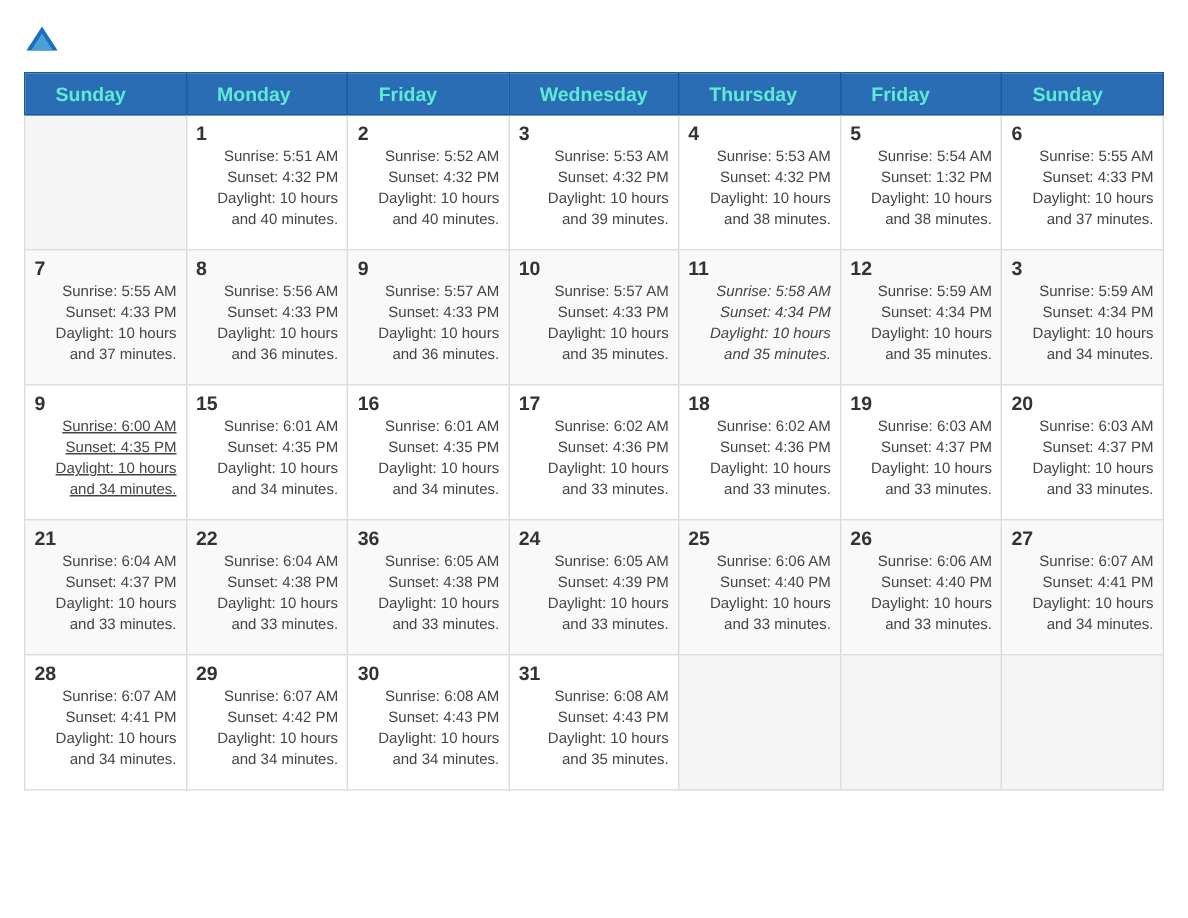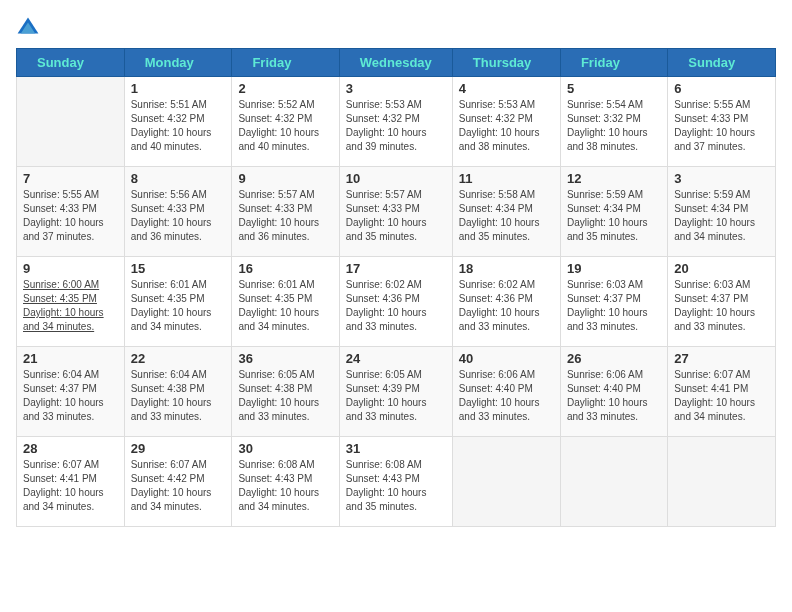--- a/index.html
+++ b/index.html
@@ -74,20 +74,21 @@
     .day-number {
       font-size: 13px;
       font-weight: bold;
       color: #333;
       margin-bottom: 2px;
     }
     .day-info {
       font-size: 10px;
       color: #444;
       line-height: 1.4;
+      text-align: right;
     }
     .empty-cell {
       background: #f5f5f5 !important;
     }
     .week-row td {
       height: 90px;
     }
   </style>
 </head>
 <body>
@@ -147,21 +148,21 @@
         <td>
           <div class="day-number">4</div>
           <div class="day-info" style="white-space: pre-line;">Sunrise: 5:53 AM
 Sunset: 4:32 PM
 Daylight: 10 hours
 and 38 minutes.</div>
         </td>
         <td>
           <div class="day-number">5</div>
           <div class="day-info" style="white-space: pre-line;">Sunrise: 5:54 AM
-Sunset: 3:32 PM
+Sunset: 1:32 PM
 Daylight: 10 hours
 and 38 minutes.</div>
         </td>
         <td>
           <div class="day-number">6</div>
           <div class="day-info" style="white-space: pre-line;">Sunrise: 5:55 AM
 Sunset: 4:33 PM
 Daylight: 10 hours
 and 37 minutes.</div>
         </td>
@@ -190,21 +191,21 @@
         </td>
         <td>
           <div class="day-number">10</div>
           <div class="day-info" style="white-space: pre-line;">Sunrise: 5:57 AM
 Sunset: 4:33 PM
 Daylight: 10 hours
 and 35 minutes.</div>
         </td>
         <td>
           <div class="day-number">11</div>
-          <div class="day-info" style="white-space: pre-line;">Sunrise: 5:58 AM
+          <div class="day-info" style="white-space: pre-line; font-style: italic;">Sunrise: 5:58 AM
 Sunset: 4:34 PM
 Daylight: 10 hours
 and 35 minutes.</div>
         </td>
         <td>
           <div class="day-number">12</div>
           <div class="day-info" style="white-space: pre-line;">Sunrise: 5:59 AM
 Sunset: 4:34 PM
 Daylight: 10 hours
 and 35 minutes.</div>
@@ -291,21 +292,21 @@
 and 33 minutes.</div>
         </td>
         <td>
           <div class="day-number">24</div>
           <div class="day-info" style="white-space: pre-line;">Sunrise: 6:05 AM
 Sunset: 4:39 PM
 Daylight: 10 hours
 and 33 minutes.</div>
         </td>
         <td>
-          <div class="day-number">40</div>
+          <div class="day-number">25</div>
           <div class="day-info" style="white-space: pre-line;">Sunrise: 6:06 AM
 Sunset: 4:40 PM
 Daylight: 10 hours
 and 33 minutes.</div>
         </td>
         <td>
           <div class="day-number">26</div>
           <div class="day-info" style="white-space: pre-line;">Sunrise: 6:06 AM
 Sunset: 4:40 PM
 Daylight: 10 hours

